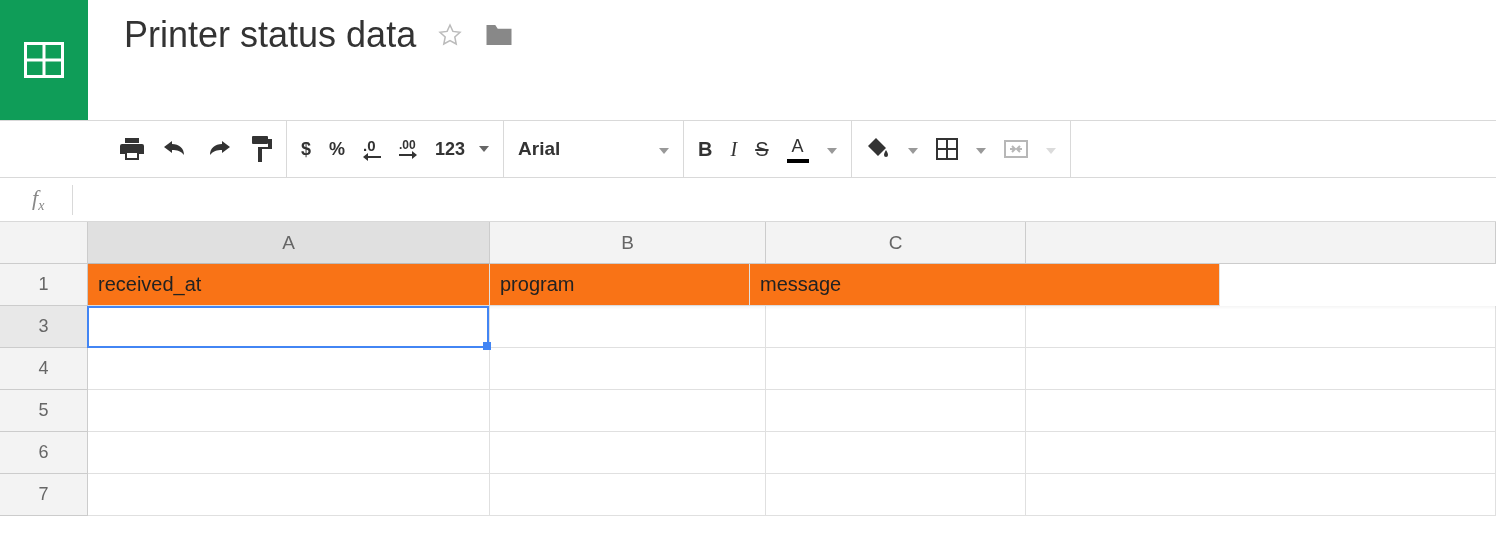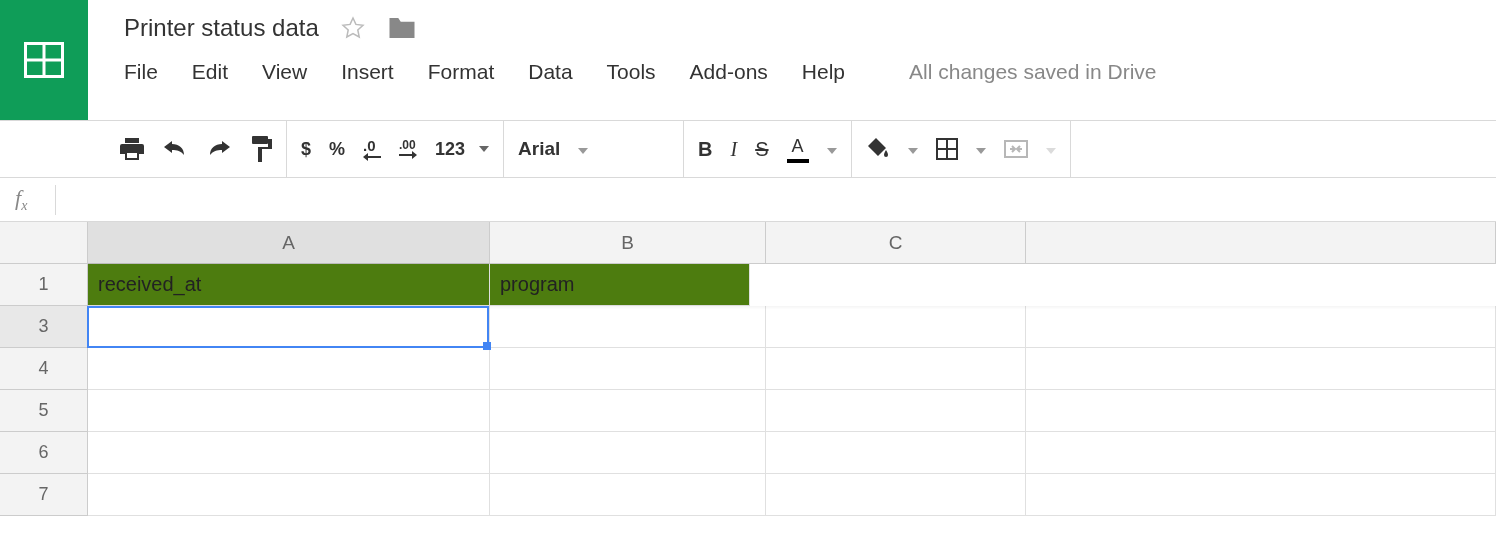--- a/index.html
+++ b/index.html
@@ -19,21 +19,21 @@
       content: ""; position: absolute; top: 0; bottom: 0; left: 50%;
       width: 3px; background: #fff; transform: translateX(-50%);
     }
     .logo-grid::after {
       content: ""; position: absolute; left: 0; right: 0; top: 50%;
       height: 3px; background: #fff; transform: translateY(-50%);
     }
 
     .title-area { padding: 14px 0 0 36px; flex: 1; }
     .title-row { display: flex; align-items: center; gap: 22px; }
-    .doc-title { font-size: 24px; font-weight: 400; color: #333; }
+    .doc-title { font-size: 36px; font-weight: 400; color: #333; }
     .star-icon svg { width: 24px; height: 24px; display: block; }
     .folder-icon svg { width: 30px; height: 26px; display: block; }
 
     .menubar { display: flex; align-items: center; gap: 34px; margin-top: 18px; font-size: 21px; color: #333; }
     .menubar .status { color: #888; margin-left: 30px; }
     .menubar span[data-interactable="true"] { cursor: pointer; }
 
     .toolbar {
       display: flex; align-items: center; height: 58px;
       border-top: 1px solid #d9d9d9; border-bottom: 1px solid #d9d9d9;
@@ -51,21 +51,21 @@
     .font-group .tb-text { font-weight: 700; font-size: 19px; }
     .size-group { width: 120px; justify-content: space-between; }
     .dropdown-caret svg { width: 10px; height: 6px; }
     .num-fmt { font-size: 18px; font-weight: 700; color: #333; }
     .textcolor { display: flex; flex-direction: column; align-items: center; gap: 2px; }
     .textcolor .bar { width: 22px; height: 4px; background: #000; }
     .dim { opacity: 0.35; }
 
     .formula-bar {
       display: flex; align-items: center; height: 44px;
-      border-bottom: 1px solid #d9d9d9; padding-left: 15px;
+      border-bottom: 1px solid #d9d9d9; padding-left: 32px;
     }
     .fx { font-style: italic; font-family: Georgia, serif; font-size: 22px; color: #888; margin-right: 28px; }
     .fx sub { font-size: 14px; }
     .formula-divider { width: 1px; height: 30px; background: #d9d9d9; }
 
     .grid { display: flex; }
     .row-headers { flex-shrink: 0; width: 88px; }
     .corner { height: 42px; background: #f3f3f3; border-right: 1px solid #ccc; border-bottom: 1px solid #ccc; }
     .rowh {
       height: 42px; background: #f3f3f3; border-right: 1px solid #ccc;
@@ -85,21 +85,21 @@
     .colA { width: 402px; }
     .colB { width: 276px; }
     .colC { width: 260px; }
     .colD { width: 470px; }
 
     .data-row { display: flex; height: 42px; }
     .cell {
       border-right: 1px solid #e0e0e0; border-bottom: 1px solid #e0e0e0;
       padding: 0 10px; display: flex; align-items: center; font-size: 20px; color: #222;
     }
-    .data-row.r1 .cell { border-bottom: 1px solid #dcdcdc; background: #4d7c0f; }
+    .data-row.r1 .cell { border-bottom: 1px solid #dcdcdc; background: #f97316; }
     .data-row.r1 { box-shadow: 0 2px 2px rgba(0,0,0,0.04); position: relative; z-index: 2; }
 
     .sel-box {
       position: absolute; border: 2px solid #4285f4; background: #fff;
       pointer-events: none; z-index: 3;
     }
     .sel-handle {
       position: absolute; right: -4px; bottom: -4px;
       width: 8px; height: 8px; background: #4285f4;
     }
@@ -118,32 +118,20 @@
         <svg viewBox="0 0 24 24" fill="none" stroke="#bbb" stroke-width="1.5">
             <polygon points="12,2 14.9,8.4 22,9.3 16.8,14 18.2,21 12,17.5 5.8,21 7.2,14 2,9.3 9.1,8.4"></polygon>
           </svg>
       </span>
       <span class="folder-icon" data-interactable="true">
         <svg viewBox="0 0 24 20" fill="#888">
             <path d="M2 2h7l2 3h11v13H2z"></path>
           </svg>
       </span>
     </div>
-    <div class="menubar" data-interactable="false">
-      <span data-interactable="true">File</span>
-      <span data-interactable="true">Edit</span>
-      <span data-interactable="true">View</span>
-      <span data-interactable="true">Insert</span>
-      <span data-interactable="true">Format</span>
-      <span data-interactable="true">Data</span>
-      <span data-interactable="true">Tools</span>
-      <span data-interactable="true">Add-ons</span>
-      <span data-interactable="true">Help</span>
-      <span class="status" data-interactable="false">All changes saved in Drive</span>
-    </div>
   </div>
 </div>
 
 <div class="toolbar" data-interactable="false">
   <div class="tb-group">
     <span class="tb-btn" data-interactable="true">
       <svg width="24" height="22" viewBox="0 0 24 22" fill="#333">
           <path d="M5 0h14v5H5zM2 6h20a2 2 0 0 1 2 2v8h-5v6H5v-6H0V8a2 2 0 0 1 2-2zm5 9h10v5H7z" fill="#333"></path>
           <rect x="7" y="15" width="10" height="5" fill="#fff"></rect>
           <rect x="5" y="0" width="14" height="5" fill="#333"></rect>
@@ -186,21 +174,21 @@
     <span class="tb-btn" data-interactable="true" style="gap:14px;">
       <span class="num-fmt" data-interactable="false">123</span>
       <span class="dropdown-caret" data-interactable="false">
           <svg viewBox="0 0 10 6" fill="#666">
             <path d="M0 0h10L5 6z"></path>
           </svg>
         </span>
     </span>
   </div>
 
-  <div class="tb-group font-group" style="justify-content:flex-start;">
+  <div class="tb-group font-group" style="justify-content:space-between;">
     <span class="tb-text" data-interactable="true">Arial</span>
     <span class="dropdown-caret" data-interactable="true"><svg viewBox="0 0 10 6" fill="#999">
           <path d="M0 0h10L5 6z"></path>
         </svg></span>
   </div>
 
 
   <div class="tb-group">
     <span class="tb-btn tb-bold" data-interactable="true">B</span>
     <span class="tb-btn tb-italic" data-interactable="true">I</span>
@@ -265,20 +253,21 @@
   <div class="cells">
     <div class="col-headers">
       <div class="colh colA sel" data-interactable="true">A</div>
       <div class="colh colB" data-interactable="true">B</div>
       <div class="colh colC" data-interactable="true">C</div>
       <div class="colh colD" data-interactable="true"></div>
     </div>
     <div class="data-row r1">
       <div class="cell colA" data-interactable="true">received_at</div>
       <div class="cell colC" data-interactable="true">program</div>
+      <div class="cell colD" data-interactable="true">message</div>
     </div>
     <div class="data-row">
       <div class="cell colA" data-interactable="true"></div>
       <div class="cell colB" data-interactable="true"></div>
       <div class="cell colC" data-interactable="true"></div>
       <div class="cell colD" data-interactable="true"></div>
     </div>
     <div class="data-row">
       <div class="cell colA" data-interactable="true"></div>
       <div class="cell colB" data-interactable="true"></div>

